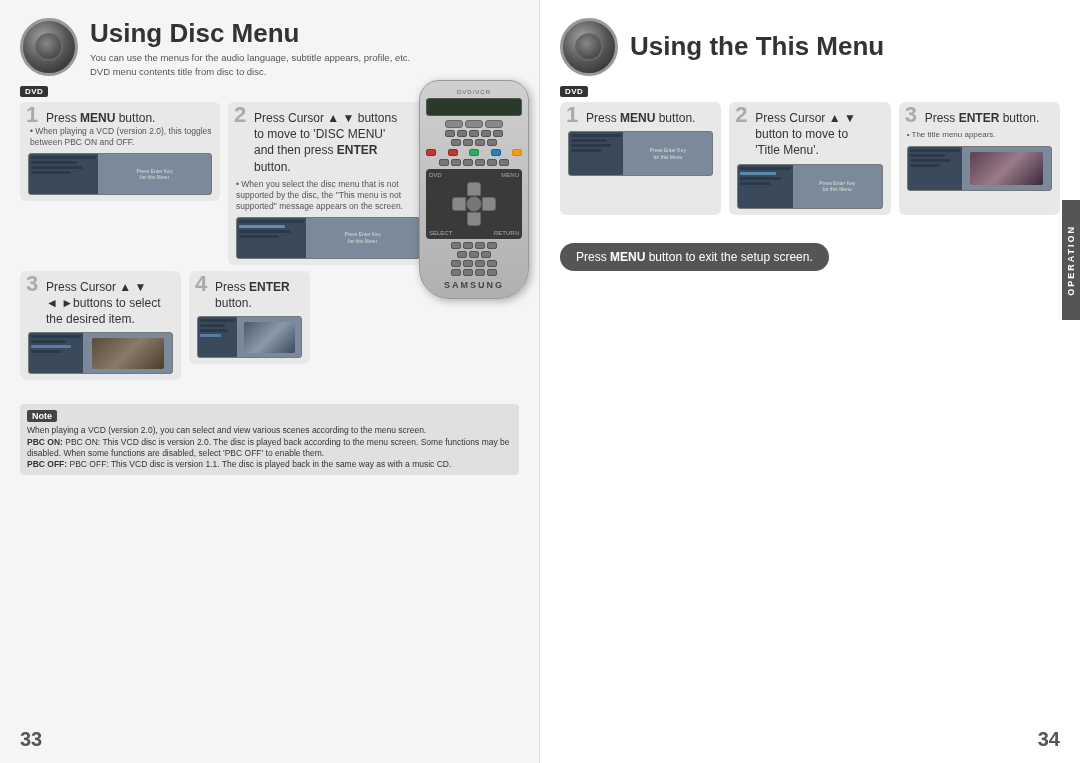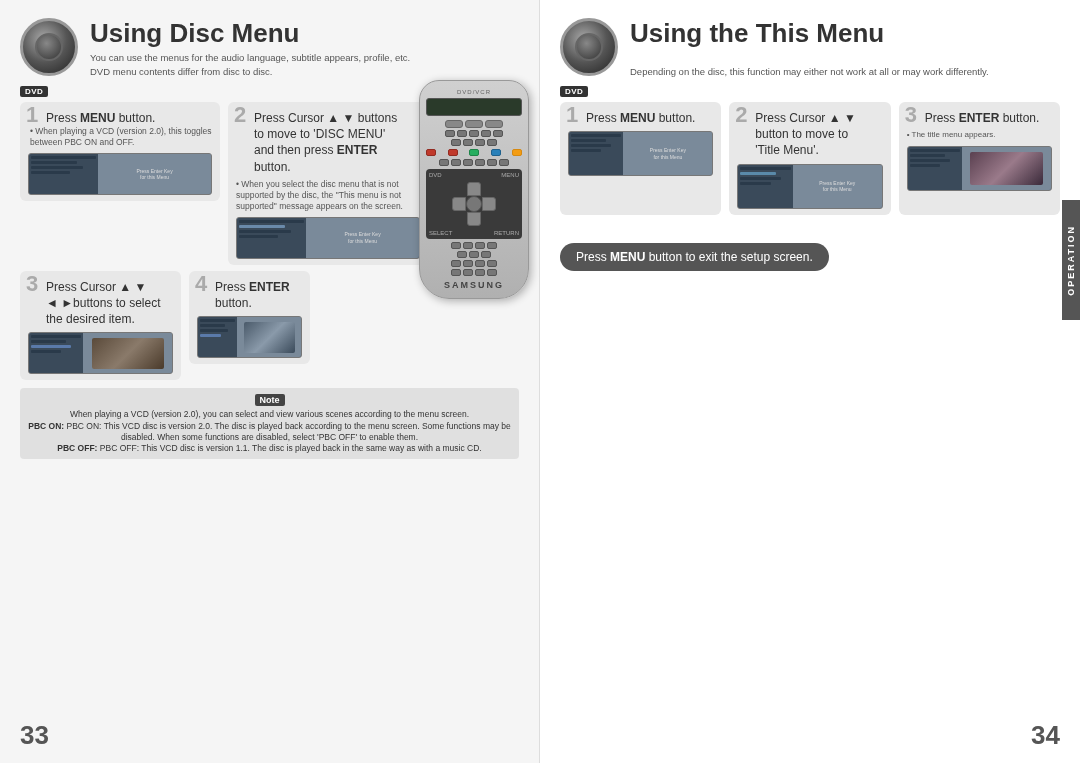--- a/index.html
+++ b/index.html
@@ -281,21 +281,21 @@
 
     .note-text {
       font-size: 8.5px;
       color: #333;
       line-height: 1.3;
     }
 
     .page-number {
       position: absolute;
       bottom: 12px;
-      font-size: 26px;
+      font-size: 20px;
       font-weight: bold;
       color: #555;
     }
 
     .page-number-left { left: 20px; }
     .page-number-right { right: 20px; }
 
     .operation-sidebar {
       position: absolute;
       right: 0;
@@ -393,21 +393,21 @@
   <div class="section-header">
     <div class="speaker-icon">
       <div class="speaker-circle">
         <div class="speaker-inner"></div>
       </div>
     </div>
     <div>
       <div class="section-title">Using Disc Menu</div>
       <div class="section-subtitle">
         <span>You can use the menus for the audio language, subtitle appears, profile, etc.</span><br>
-        <span>DVD menu contents differ from disc to disc.</span>
+        <span>DVD menu contents title from disc to disc.</span>
       </div>
     </div>
   </div>
 
   <div class="dvd-badge">DVD</div>
 
   <div class="steps-row">
     <div style="flex:1; max-width:200px;">
       <div class="step-box" style="min-height:70px;">
         <span class="step-number">1</span>
@@ -576,21 +576,21 @@
             </div>
             <div class="dvd-screen-right-panel">
               <div class="film-image" style="background:linear-gradient(135deg,#4a5a6a,#8a9aaa,#3a4a5a);"></div>
             </div>
           </div>
         </div>
       </div>
     </div>
   </div>
 
-  <div class="note-box" style="margin-top:8px;text-align:center;">
+  <div class="note-box" style="margin-top:24px;">
     <div class="note-label">Note</div>
     <div class="note-text">
       <span>When playing a VCD (version 2.0), you can select and view various scenes according to the menu screen.</span><br>
       <b>PBC ON:</b> <span>PBC ON: This VCD disc is version 2.0. The disc is played back according to the menu screen. Some functions may be disabled. When some functions are disabled, select 'PBC OFF' to enable them.</span><br>
       <b>PBC OFF:</b> <span>PBC OFF: This VCD disc is version 1.1. The disc is played back in the same way as with a music CD.</span>
     </div>
   </div>
 
   <div class="page-number page-number-left">33</div>
 </div>
@@ -599,21 +599,20 @@
   <div class="section-header">
     <div class="speaker-icon">
       <div class="speaker-circle">
         <div class="speaker-inner"></div>
       </div>
     </div>
     <div>
       <div class="section-title">Using the This Menu</div>
       <div class="section-subtitle">
         <br>
-        <span>Depending on the disc, this function may either not work at all or may work differently.</span>
       </div>
     </div>
   </div>
 
   <div class="dvd-badge">DVD</div>
 
   <div class="right-steps-grid">
     <div class="step-box" style="min-height:80px;">
       <span class="step-number">1</span>
       <div class="step-text">

